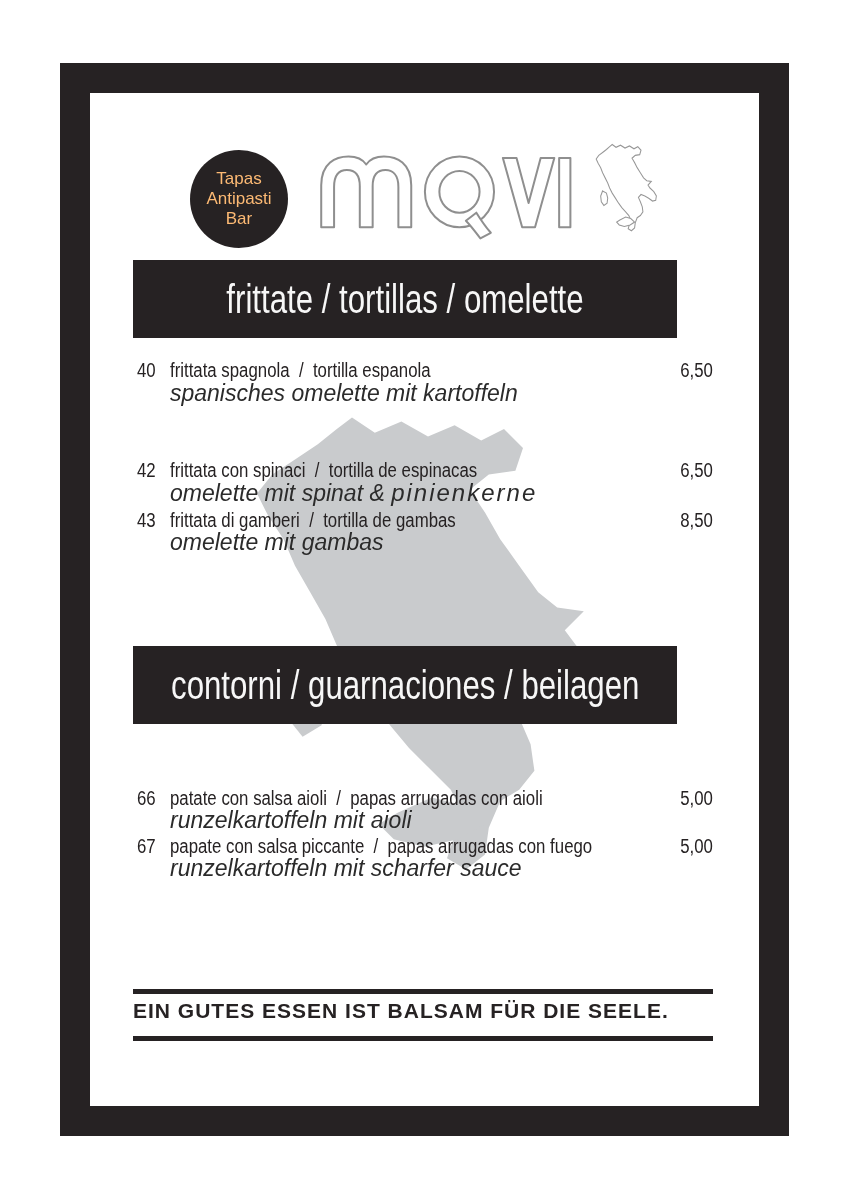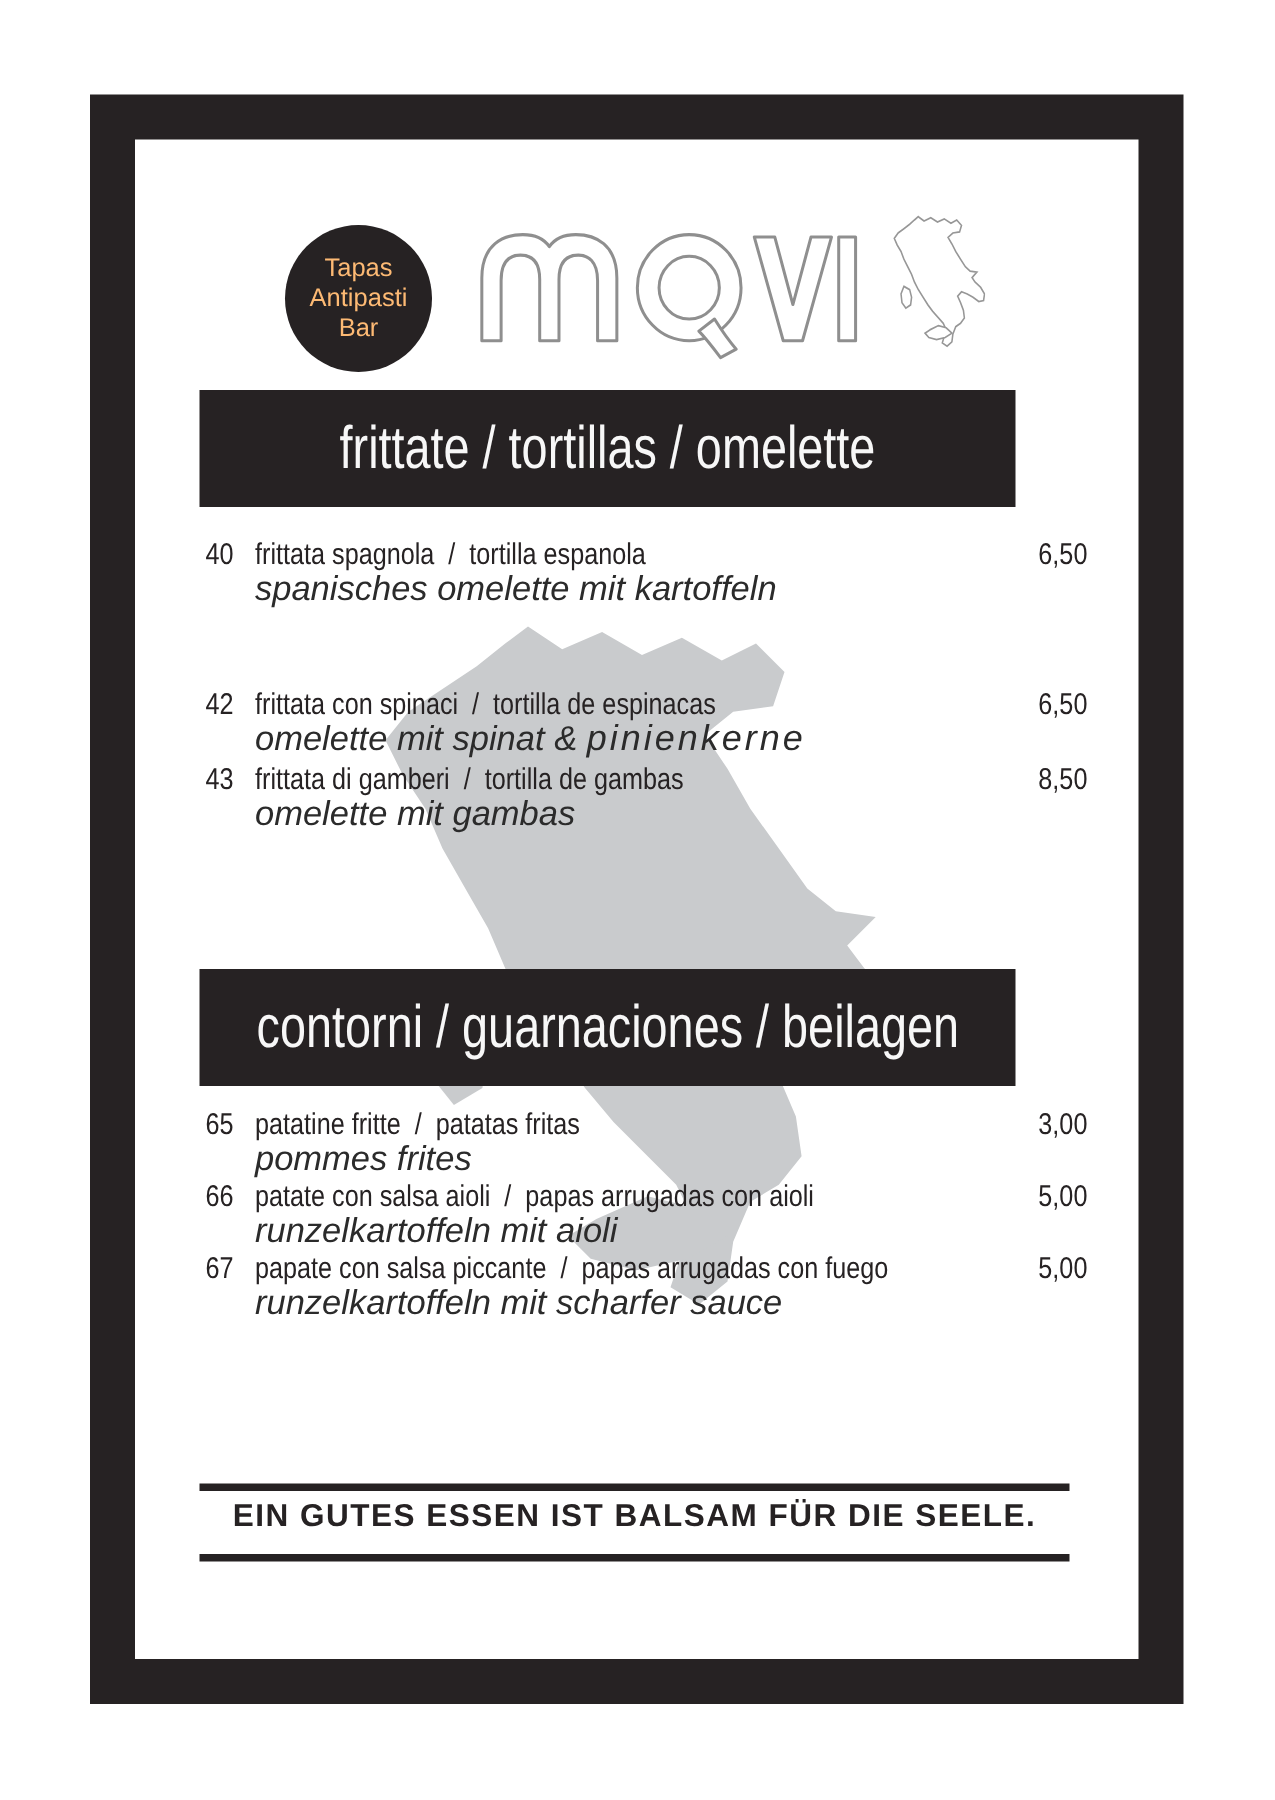--- a/index.html
+++ b/index.html
@@ -27,32 +27,32 @@
   .bar{
     position:absolute;left:43px;width:544px;height:78px;background:#262223;
     display:flex;align-items:center;justify-content:center;
   }
   .bar-1{top:167px;} .bar-2{top:553px;}
   .bar span{
     color:#f7f7f7;font-size:40px;font-weight:400;white-space:pre;
     display:inline-block;transform:scaleX(.78);transform-origin:50% 50%;
   }
   
-  .row{position:absolute;left:0;width:100%;height:50px;padding-left:12px;}
+  .row{position:absolute;left:0;width:100%;height:50px;}
   .cond{display:inline-block;transform:scaleX(.84);transform-origin:0 50%;white-space:pre;}
   .num{position:absolute;left:47px;top:1px;font-size:20px;}
   .name{position:absolute;left:80px;top:1px;font-size:20px;}
   .desc{position:absolute;left:80px;top:21px;font-size:23px;font-style:italic;white-space:pre;color:#2b2b2b;}
   .desc .extra{font-size:24px;letter-spacing:2px;}
   .price{position:absolute;right:46px;top:1px;font-size:20px;transform-origin:100% 50%;}
   
   .rule{position:absolute;left:43px;width:580px;height:5px;background:#262223;}
   .rule-top{top:896px;} .rule-bottom{top:943px;}
   .tagline{
-    position:absolute;left:43px;top:906px;width:580px;text-align:center;
+    position:absolute;left:43px;top:906px;width:580px;text-align:left;
     font-size:21px;font-weight:700;letter-spacing:1px;color:#262223;white-space:pre;
   }
   .defs{position:absolute;width:0;height:0;overflow:hidden;}
 </style>
 </head>
 <body>
 
 <svg class="defs" aria-hidden="true">
   <symbol id="italy" viewBox="0 0 100 124">
     <path d="M30,2 L36,6 L43,3 L50,7 L57,4 L64,8 L70,5 L75,10 L73,16 L66,17 L61,21 L65,27 L69,34 L74,41 L79,48 L84,52 L91,53 L86,58 L89,62 L95,67 L99,73 L98,79 L93,80 L87,76 L81,73 L75,71 L71,75 L74,81 L77,88 L78,95 L74,100 L69,103 L66,110 L65,117 L60,121 L55,118 L57,112 L59,106 L56,100 L51,95 L45,89 L40,83 L35,76 L30,69 L26,62 L23,55 L19,48 L15,41 L12,34 L8,28 L5,22 L9,17 L15,13 L21,9 L26,5 Z"></path>
@@ -111,26 +111,20 @@
         <span class="num cond">43</span>
         <span class="name cond">frittata di gamberi  /  tortilla de gambas</span>
         <span class="desc"><span>omelette mit gambas</span></span>
         <span class="price cond">8,50</span>
       </div>
 
       <div class="bar bar-2">
         <span>contorni / guarnaciones / beilagen</span>
       </div>
 
-      <div class="row" style="top:645px">
-        <span class="num cond">65</span>
-        <span class="name cond">patatine fritte  /  patatas fritas</span>
-        <span class="desc"><span>pommes frites</span></span>
-        <span class="price cond">3,00</span>
-      </div>
 
       <div class="row" style="top:693px">
         <span class="num cond">66</span>
         <span class="name cond">patate con salsa aioli  /  papas arrugadas con aioli</span>
         <span class="desc"><span>runzelkartoffeln mit aioli</span></span>
         <span class="price cond">5,00</span>
       </div>
 
       <div class="row" style="top:741px">
         <span class="num cond">67</span>

